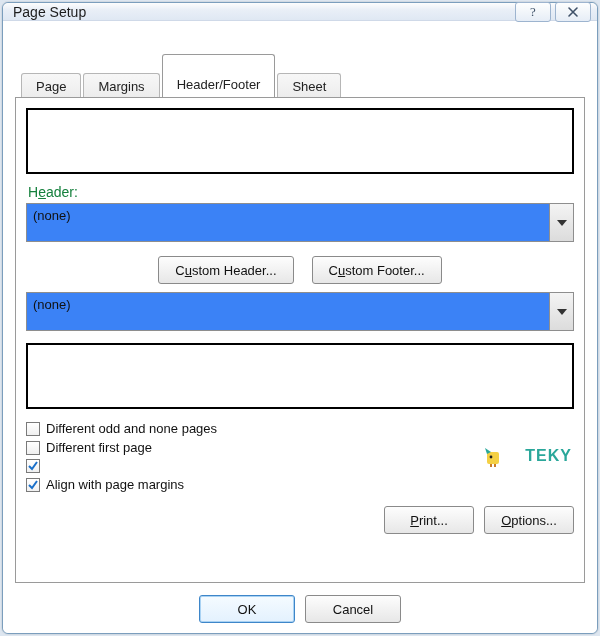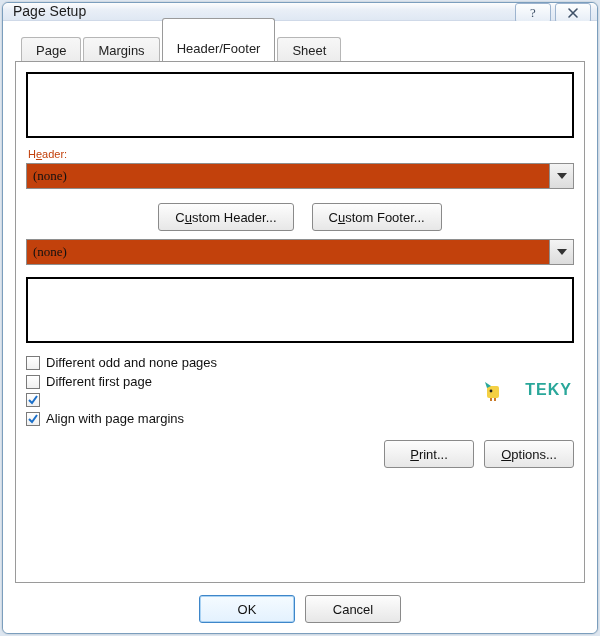--- a/index.html
+++ b/index.html
@@ -23,21 +23,21 @@
     display: flex;
     flex-direction: column;
   }
   .titlebar {
     height: 18px;
     background: linear-gradient(#fdfdfd, #e9eff7 40%, #dfe8f3);
     border-bottom: 1px solid #cfd9e8;
     border-top-left-radius: 6px;
     border-top-right-radius: 6px;
     display: flex;
-    align-items: flex-start;
+    align-items: center;
     padding: 0 6px 0 10px;
   }
   .titlebar .title {
     flex: 1;
     color: #1c1c1c;
     font-size: 14px;
   }
   .title-btn {
     width: 36px;
     height: 20px;
@@ -52,20 +52,21 @@
   }
   .title-btn svg { display: block; }
   .client {
     flex: 1;
     background: #fff;
     padding: 12px 12px 10px 12px;
     display: flex;
     flex-direction: column;
     border-bottom-left-radius: 6px;
     border-bottom-right-radius: 6px;
+    margin-top: 36px;
   }
   .tabs-row {
     display: flex;
     align-items: flex-end;
     height: 28px;
     position: relative;
     padding-left: 6px;
   }
   .tab {
     padding: 5px 14px 4px 14px;
@@ -97,31 +98,30 @@
     flex-direction: column;
     position: relative;
   }
   .preview-box {
     border: 2px solid #000;
     height: 66px;
     background: #fff;
   }
   .field-label {
     margin: 10px 0 3px 2px;
-    color: #c2410c;
-    font-size: 11px;
+    color: #15803d;
+    font-size: 14px;
   }
   .field-label .ul { text-decoration: underline; }
   .combo {
     display: flex;
     border: 1px solid #8e8e8e;
-    height: 26px;
-    background: #c2410c;
+    height: 39px;
+    background: #3b82f6;
     align-items: stretch;
-    font-family: Liberation Serif, serif;
   }
   .combo .combo-text {
     flex: 1;
     padding: 4px 6px;
     color: #111;
     font-size: 13px;
   }
   .combo .combo-btn {
     width: 24px;
     border-left: 1px solid #8e8e8e;

